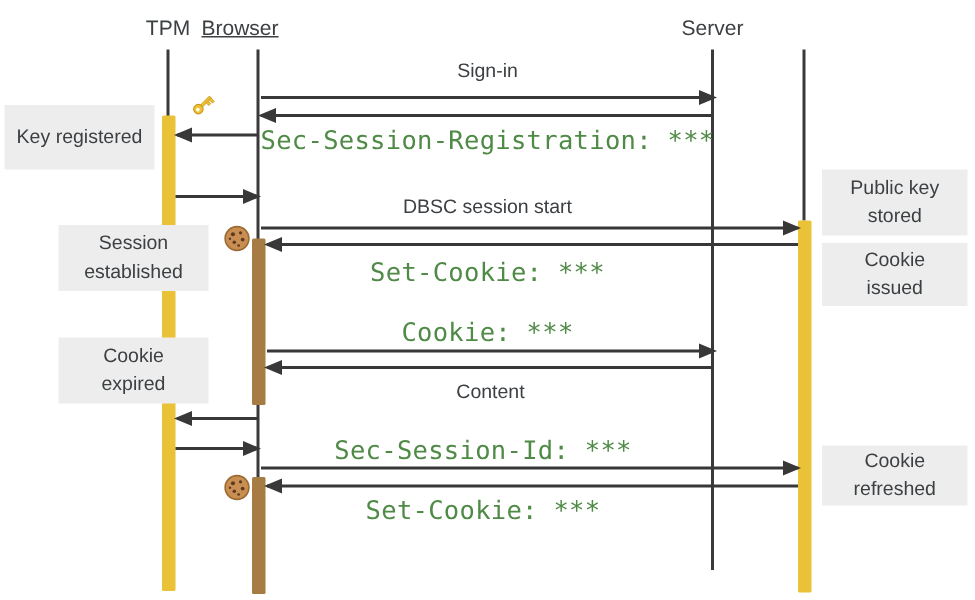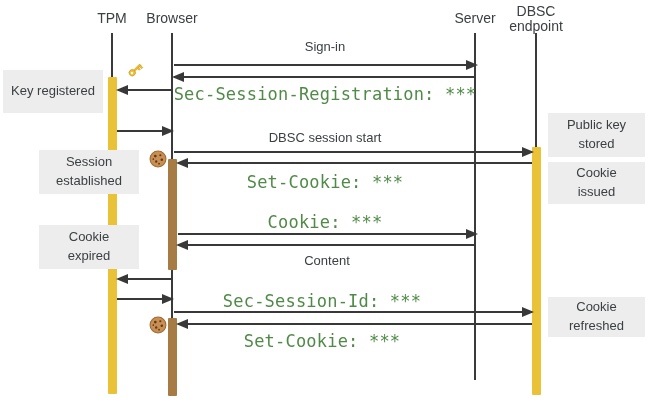--- a/index.html
+++ b/index.html
@@ -39,24 +39,22 @@
     font-size:17px; letter-spacing:0.2px; color:#4F8A46; white-space:nowrap; z-index:6; line-height:1;
   }
   .icon { position:absolute; z-index:7; }
 </style>
 </head>
 <body>
 
 <div class="stage">
 
   <div class="actor" style="left:112px; top:11px;">TPM</div>
-  <div class="actor" style="left:172px; top:11px;">Browser</div>
+  <div class="actor" style="left:160px; top:11px;text-decoration:underline;">Browser</div>
   <div class="actor" style="left:475px; top:11px;">Server</div>
-  <div class="actor" style="left:536px; top:4px;">DBSC
-endpoint</div>
 
   <div class="lifeline" style="left:111px; top:33px; height:361px;"></div>
   <div class="lifeline" style="left:171px; top:33px; height:363px;"></div>
   <div class="lifeline" style="left:474px; top:33px; height:347px;"></div>
   <div class="lifeline" style="left:535px; top:33px; height:114px;"></div>
 
   <div class="bar yellow" style="left:108px; top:77px; height:317px;"></div>
   <div class="bar brown" style="left:168px; top:159px; height:111px;"></div>
   <div class="bar brown" style="left:168px; top:318px; height:78px;"></div>
   <div class="bar yellow" style="left:532px; top:147px; height:248px;"></div>

